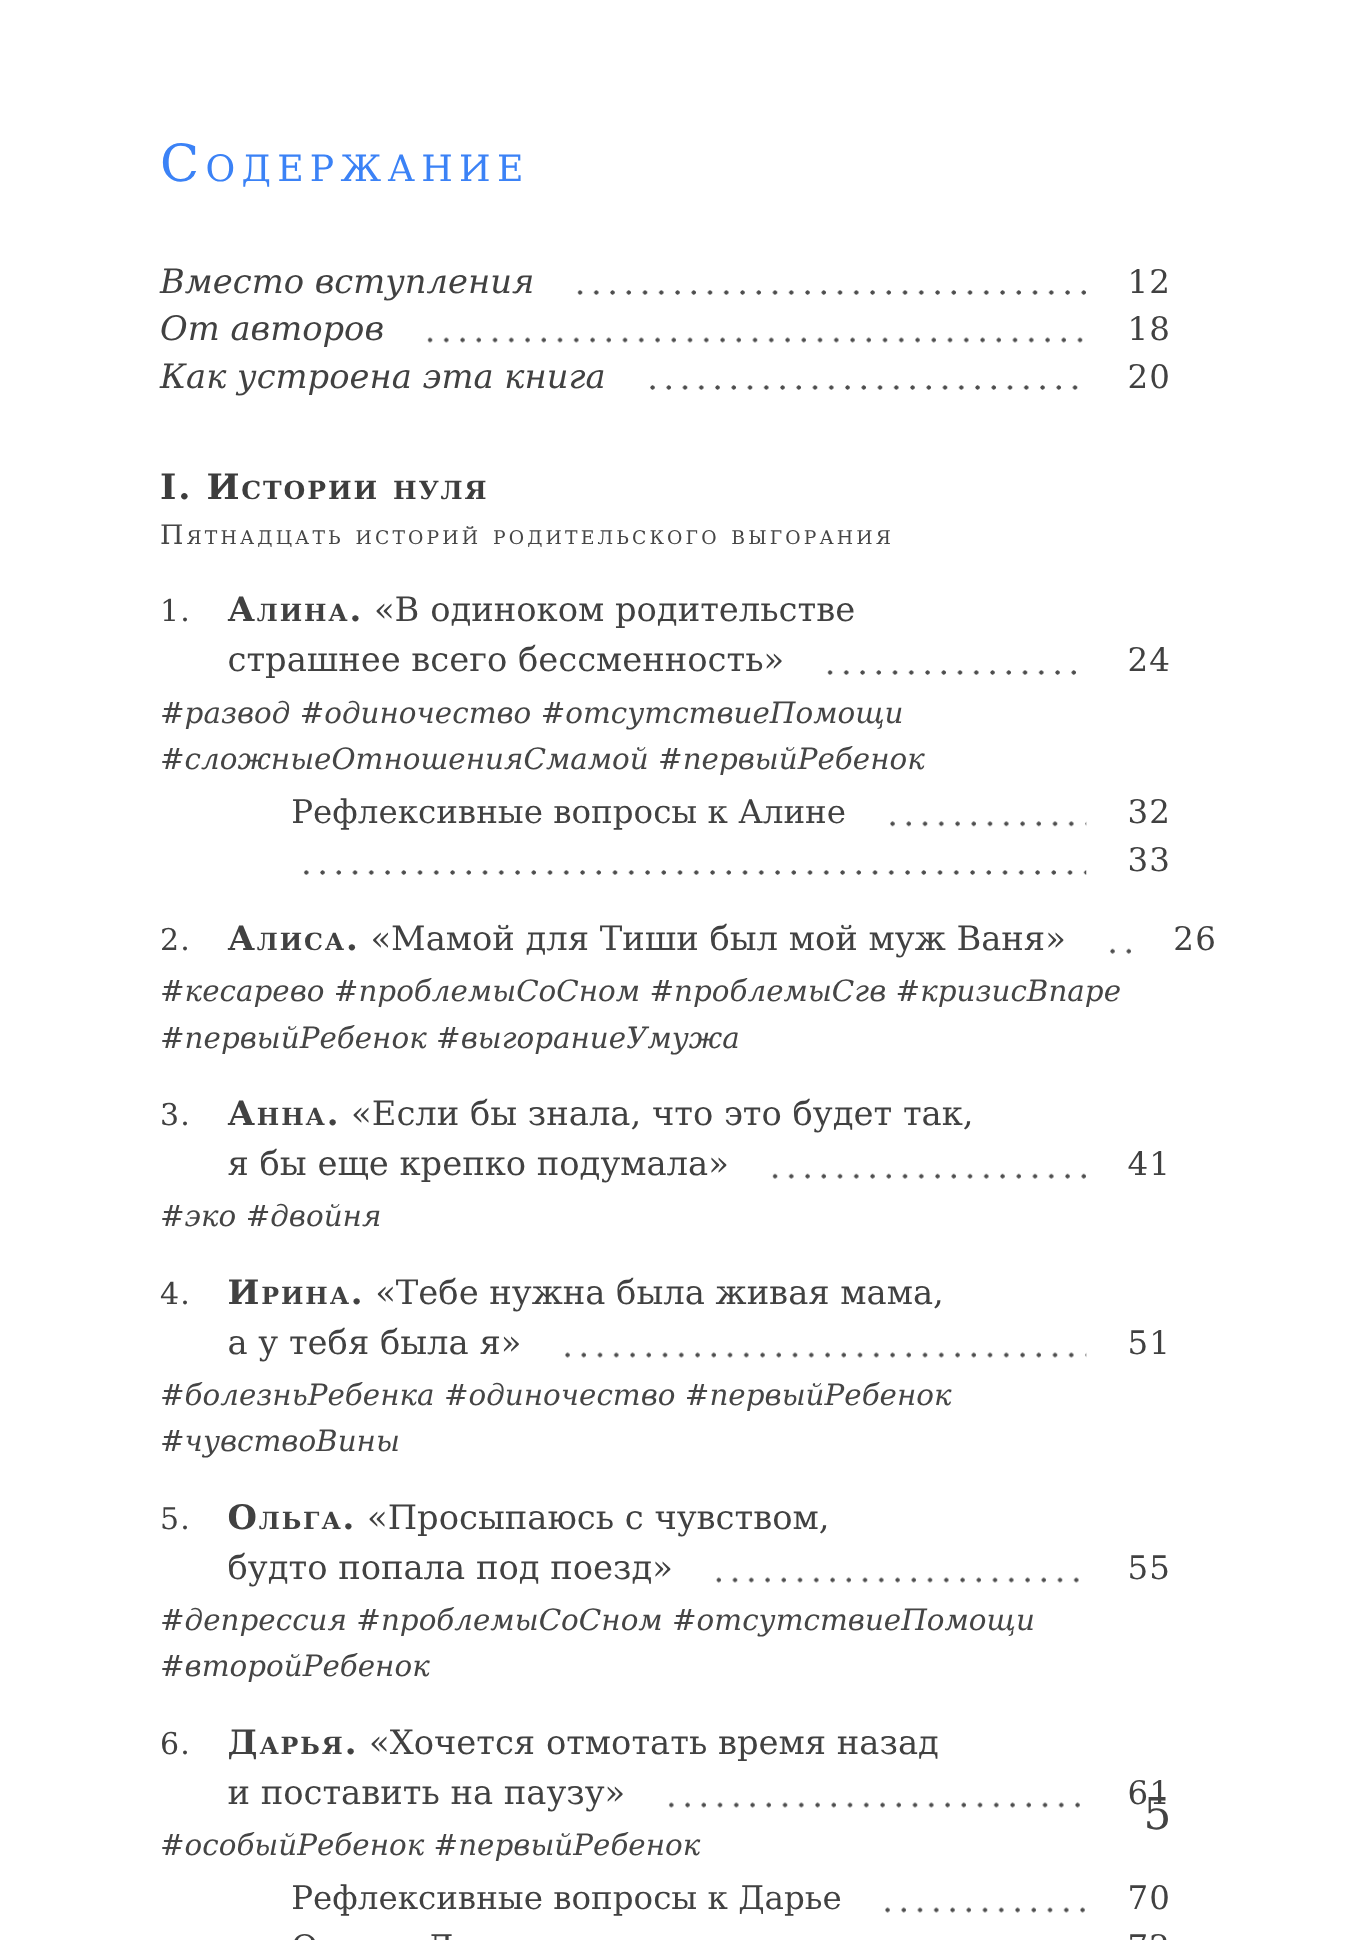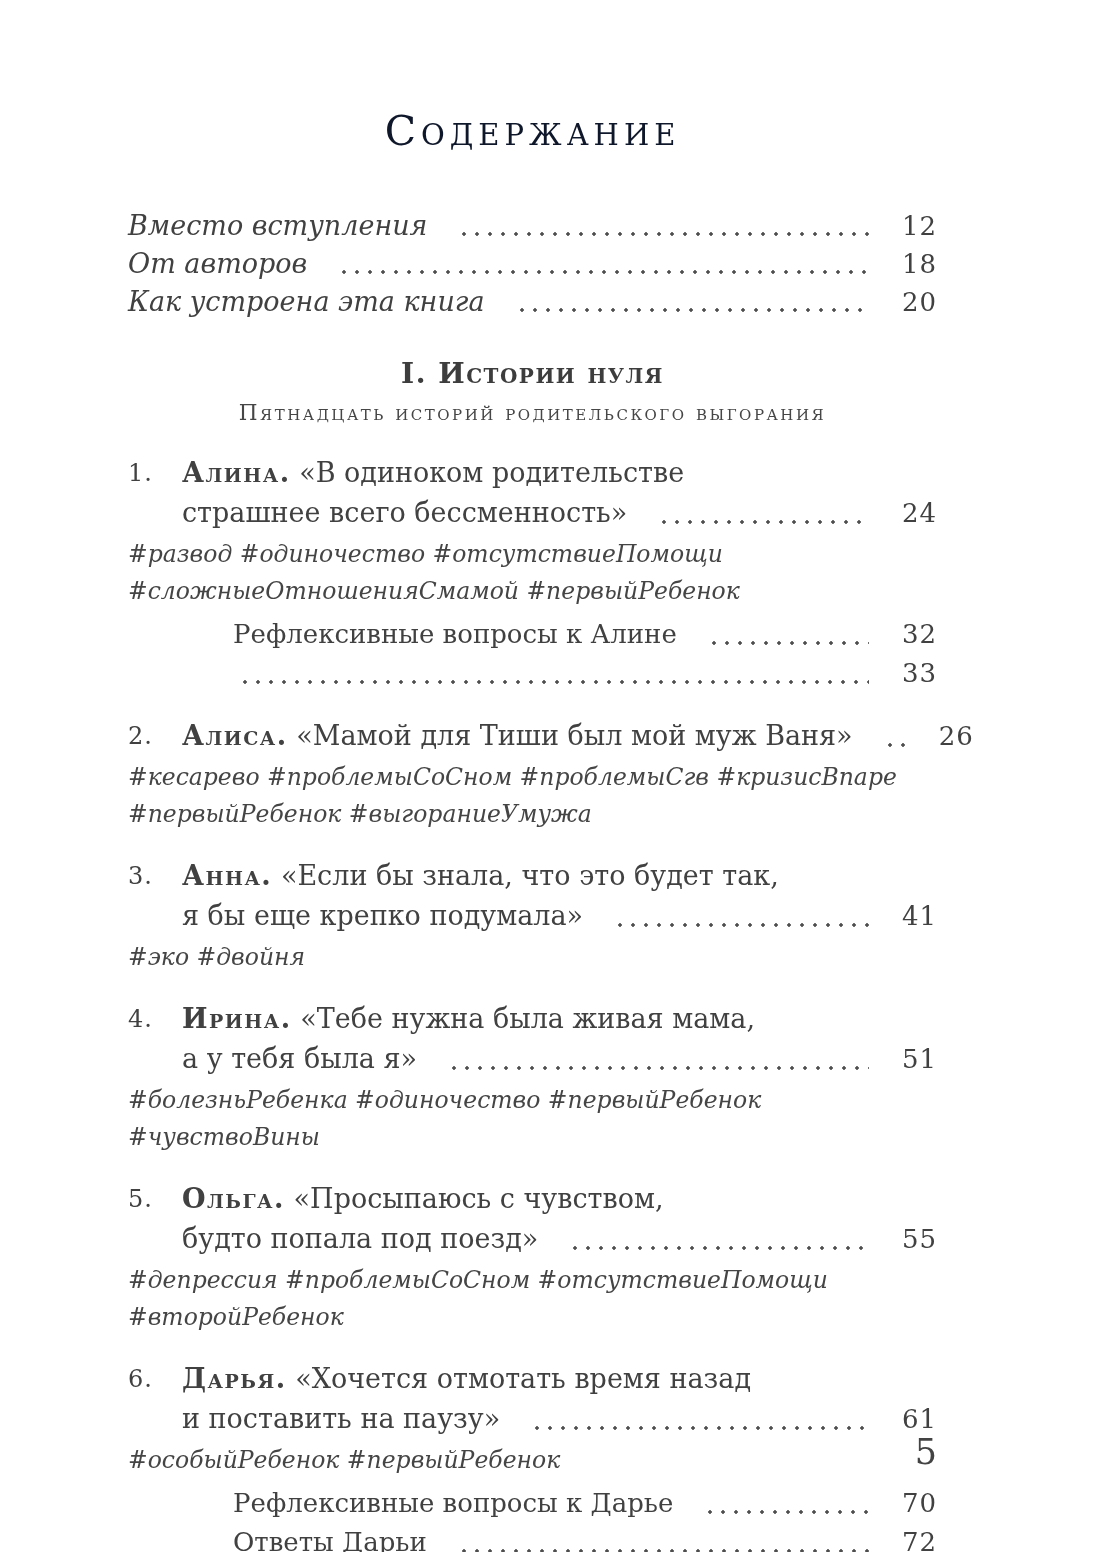--- a/index.html
+++ b/index.html
@@ -20,26 +20,26 @@
     position: relative;
     width: 100%;
     height: 100%;
     box-sizing: border-box;
     padding: 108px 158px 0 128px;
   }
 
   
   .page-title {
     margin: 0 0 52px 0;
-    text-align: center;
+    text-align: left;
     font-size: 41px;
     font-weight: 400;
     font-variant: small-caps;
     letter-spacing: 5px;
-    color: #0f172a;
+    color: #3b82f6;
     line-height: 1.15;
   }
 
   
   .lrow {
     display: flex;
     align-items: center;
     gap: 25px;
   }
   .lrow .txt { white-space: nowrap; }
@@ -59,21 +59,21 @@
     font-style: normal;
     letter-spacing: 1px;
   }
 
   
   .front-matter { font-size: 27px; line-height: 38px; }
   .front-matter .txt { font-style: italic; }
   .front-matter .pg { font-size: 26px; }
 
   
-  .section-heading { margin-top: 33px; text-align: center; }
+  .section-heading { margin-top: 49px; text-align: left; }
   .section-title {
     margin: 0;
     font-size: 28px;
     font-weight: 700;
     font-variant: small-caps;
     letter-spacing: 1.5px;
     line-height: 40px;
     color: #3d3d3d;
   }
   .section-subtitle {

